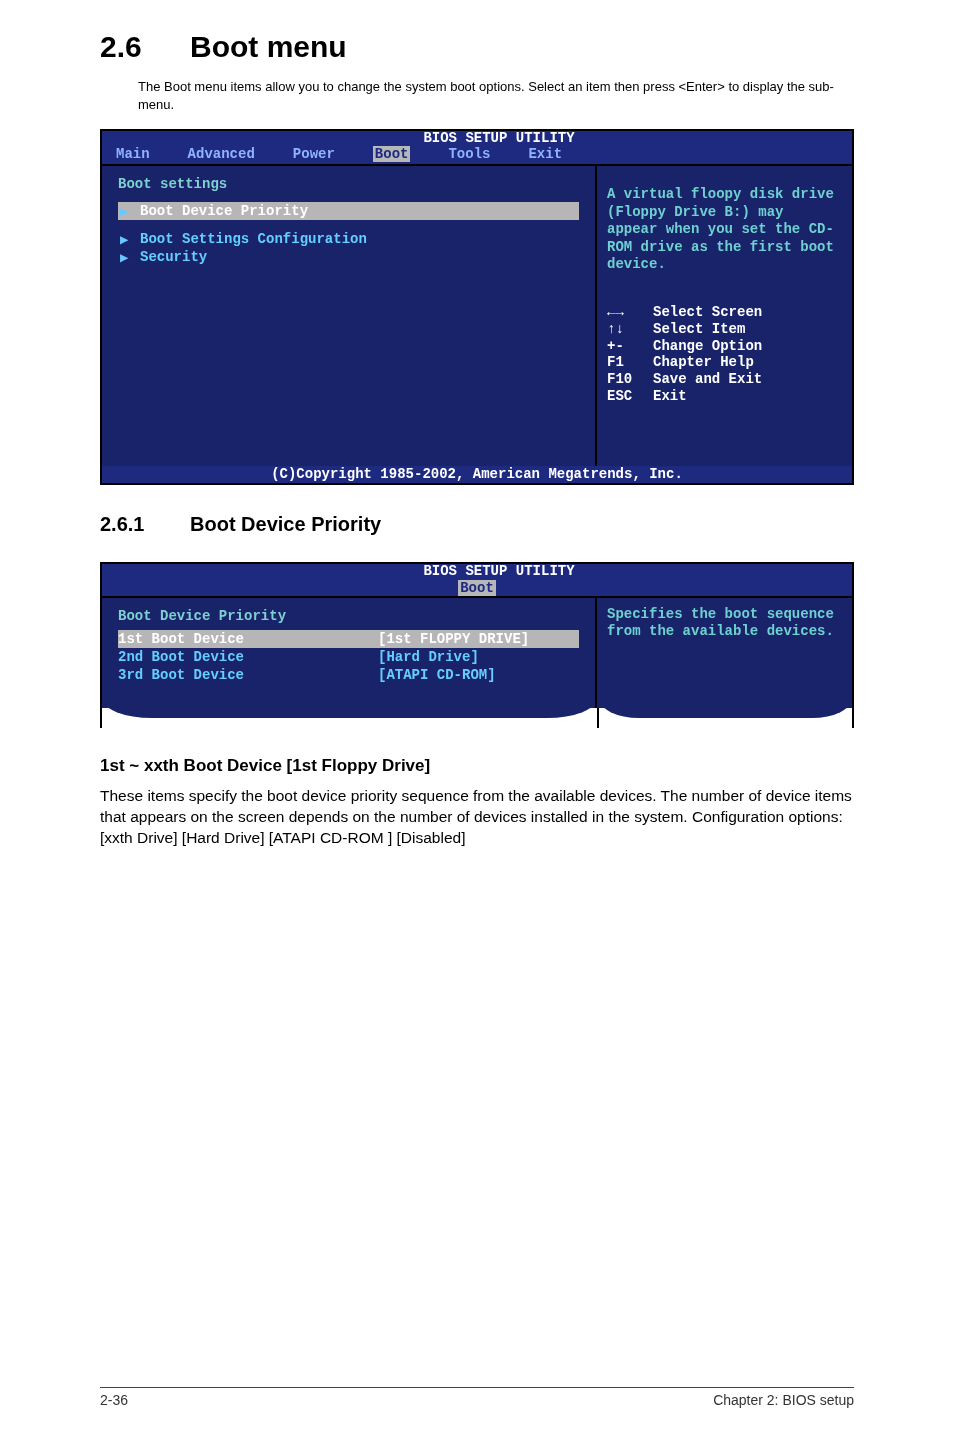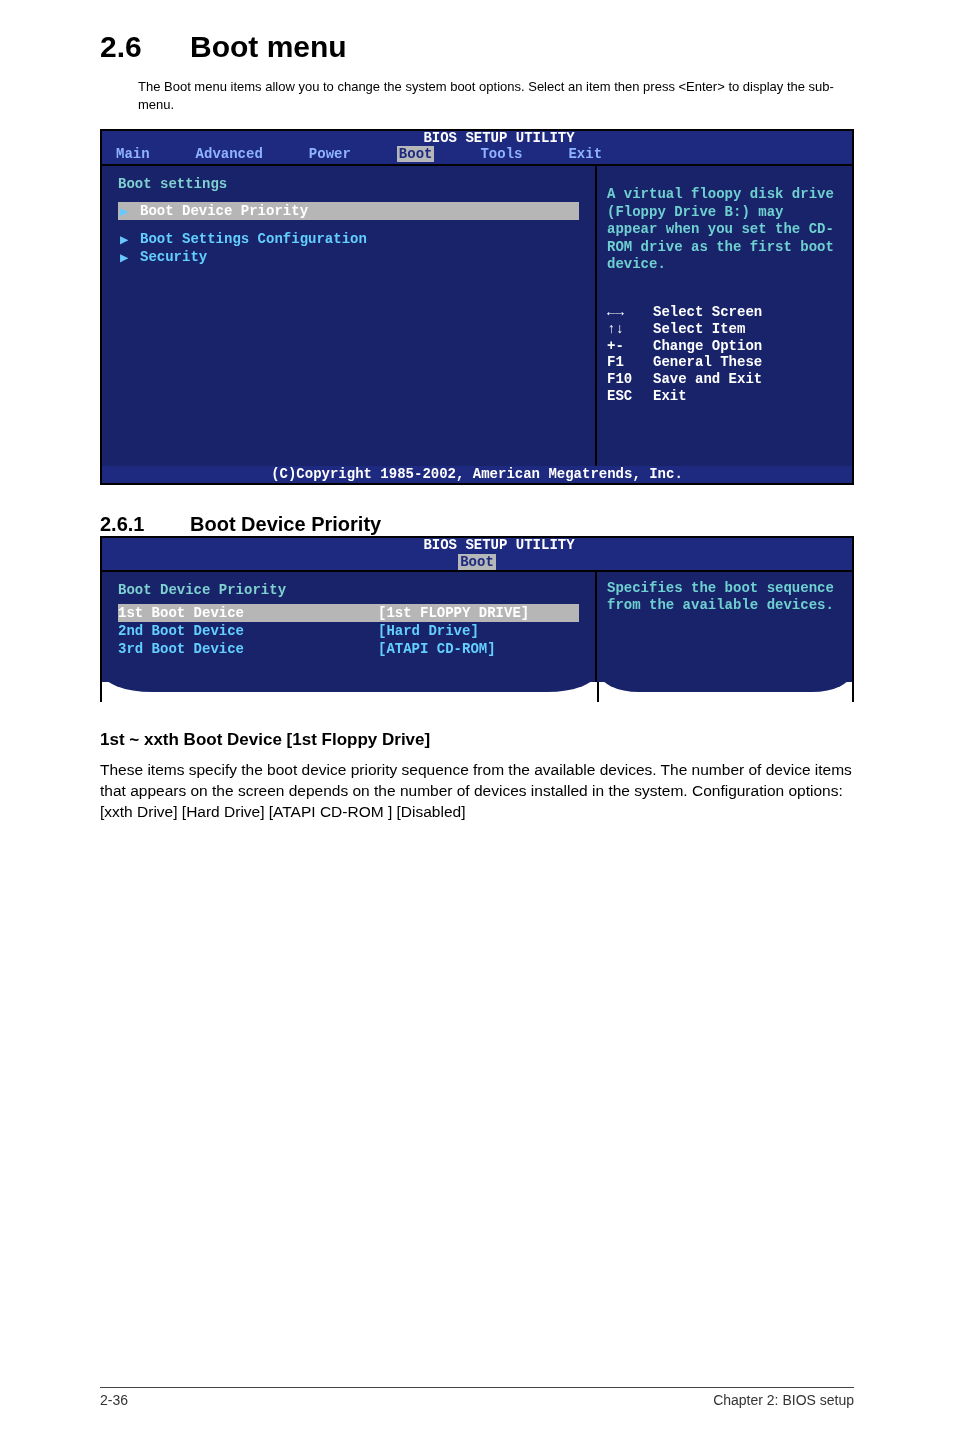--- a/index.html
+++ b/index.html
@@ -45,21 +45,21 @@
       padding: 0;
       font-size: 14px;
       line-height: 1.1;
       margin-left: 44px;
     }
 
     .bios-tabs {
       display: flex;
       padding: 0 14px 2px 14px;
       color: #8fb3ff;
-      gap: 8px;
+      gap: 0;
     }
     .bios-tabs span { margin-right: 38px; }
     .bios-tabs .active { background: #b5b7b8; color: #1e2a80; padding: 0 2px; }
 
     .bios-body {
       display: flex;
       border-top: 2px solid #000;
     }
 
     .bios-left {
@@ -104,21 +104,21 @@
       color: #fff;
       background: #1e2a80;
       padding: 0;
       font-size: 14px;
       line-height: 1.2;
     }
 
     h2.subsection {
       font-size: 20px;
       font-weight: 900;
-      margin: 28px 0 0 0;
+      margin: 28px 0 26px 0;
       display: flex;
     }
     h2.subsection .num { width: 90px; }
 
     
     .bios-sub .bios-left { min-height: 110px; }
     .bios-sub .bios-body { position: relative; }
 
     .priority-row {
       display: flex;
@@ -205,21 +205,21 @@
       <div class="key-row">
           <span class="k">↑↓</span>
           <span>Select Item</span>
         </div>
       <div class="key-row">
           <span class="k">+-</span>
           <span>Change Option</span>
         </div>
       <div class="key-row">
           <span class="k">F1</span>
-          <span>General These</span>
+          <span>Chapter Help</span>
         </div>
       <div class="key-row">
           <span class="k">F10</span>
           <span>Save and Exit</span>
         </div>
       <div class="key-row">
           <span class="k">ESC</span>
           <span>Exit</span>
         </div>
     </div>

